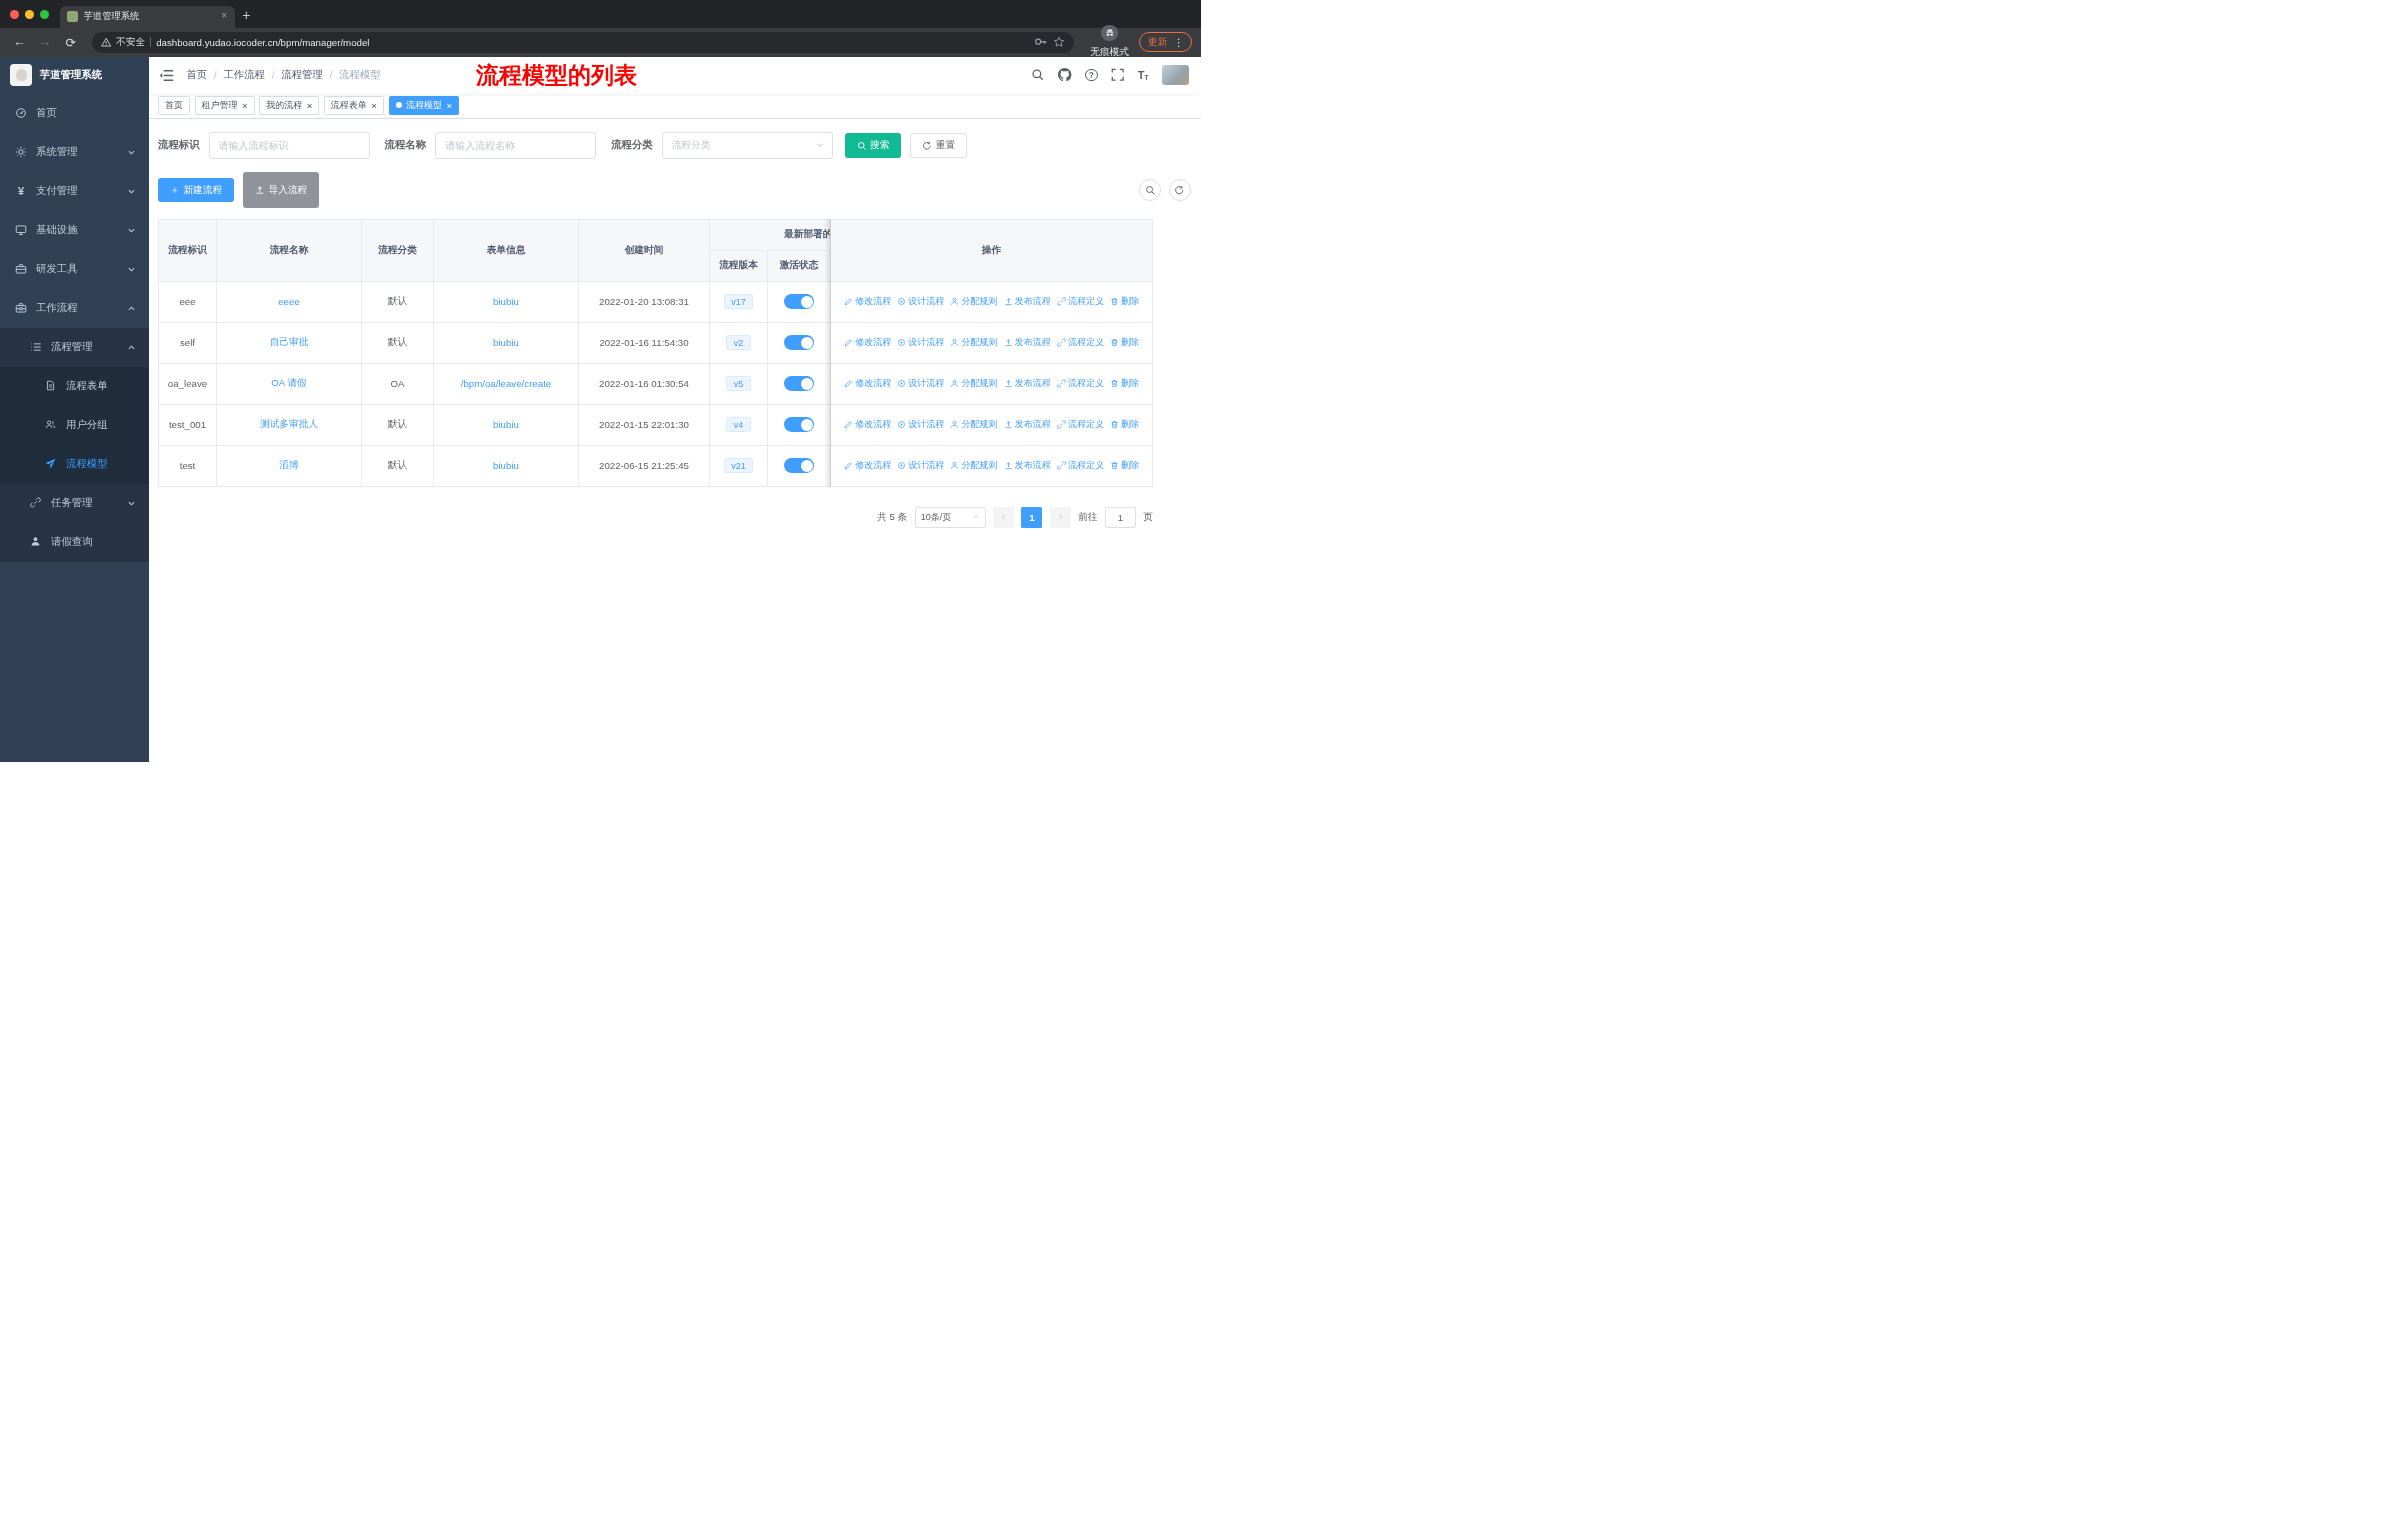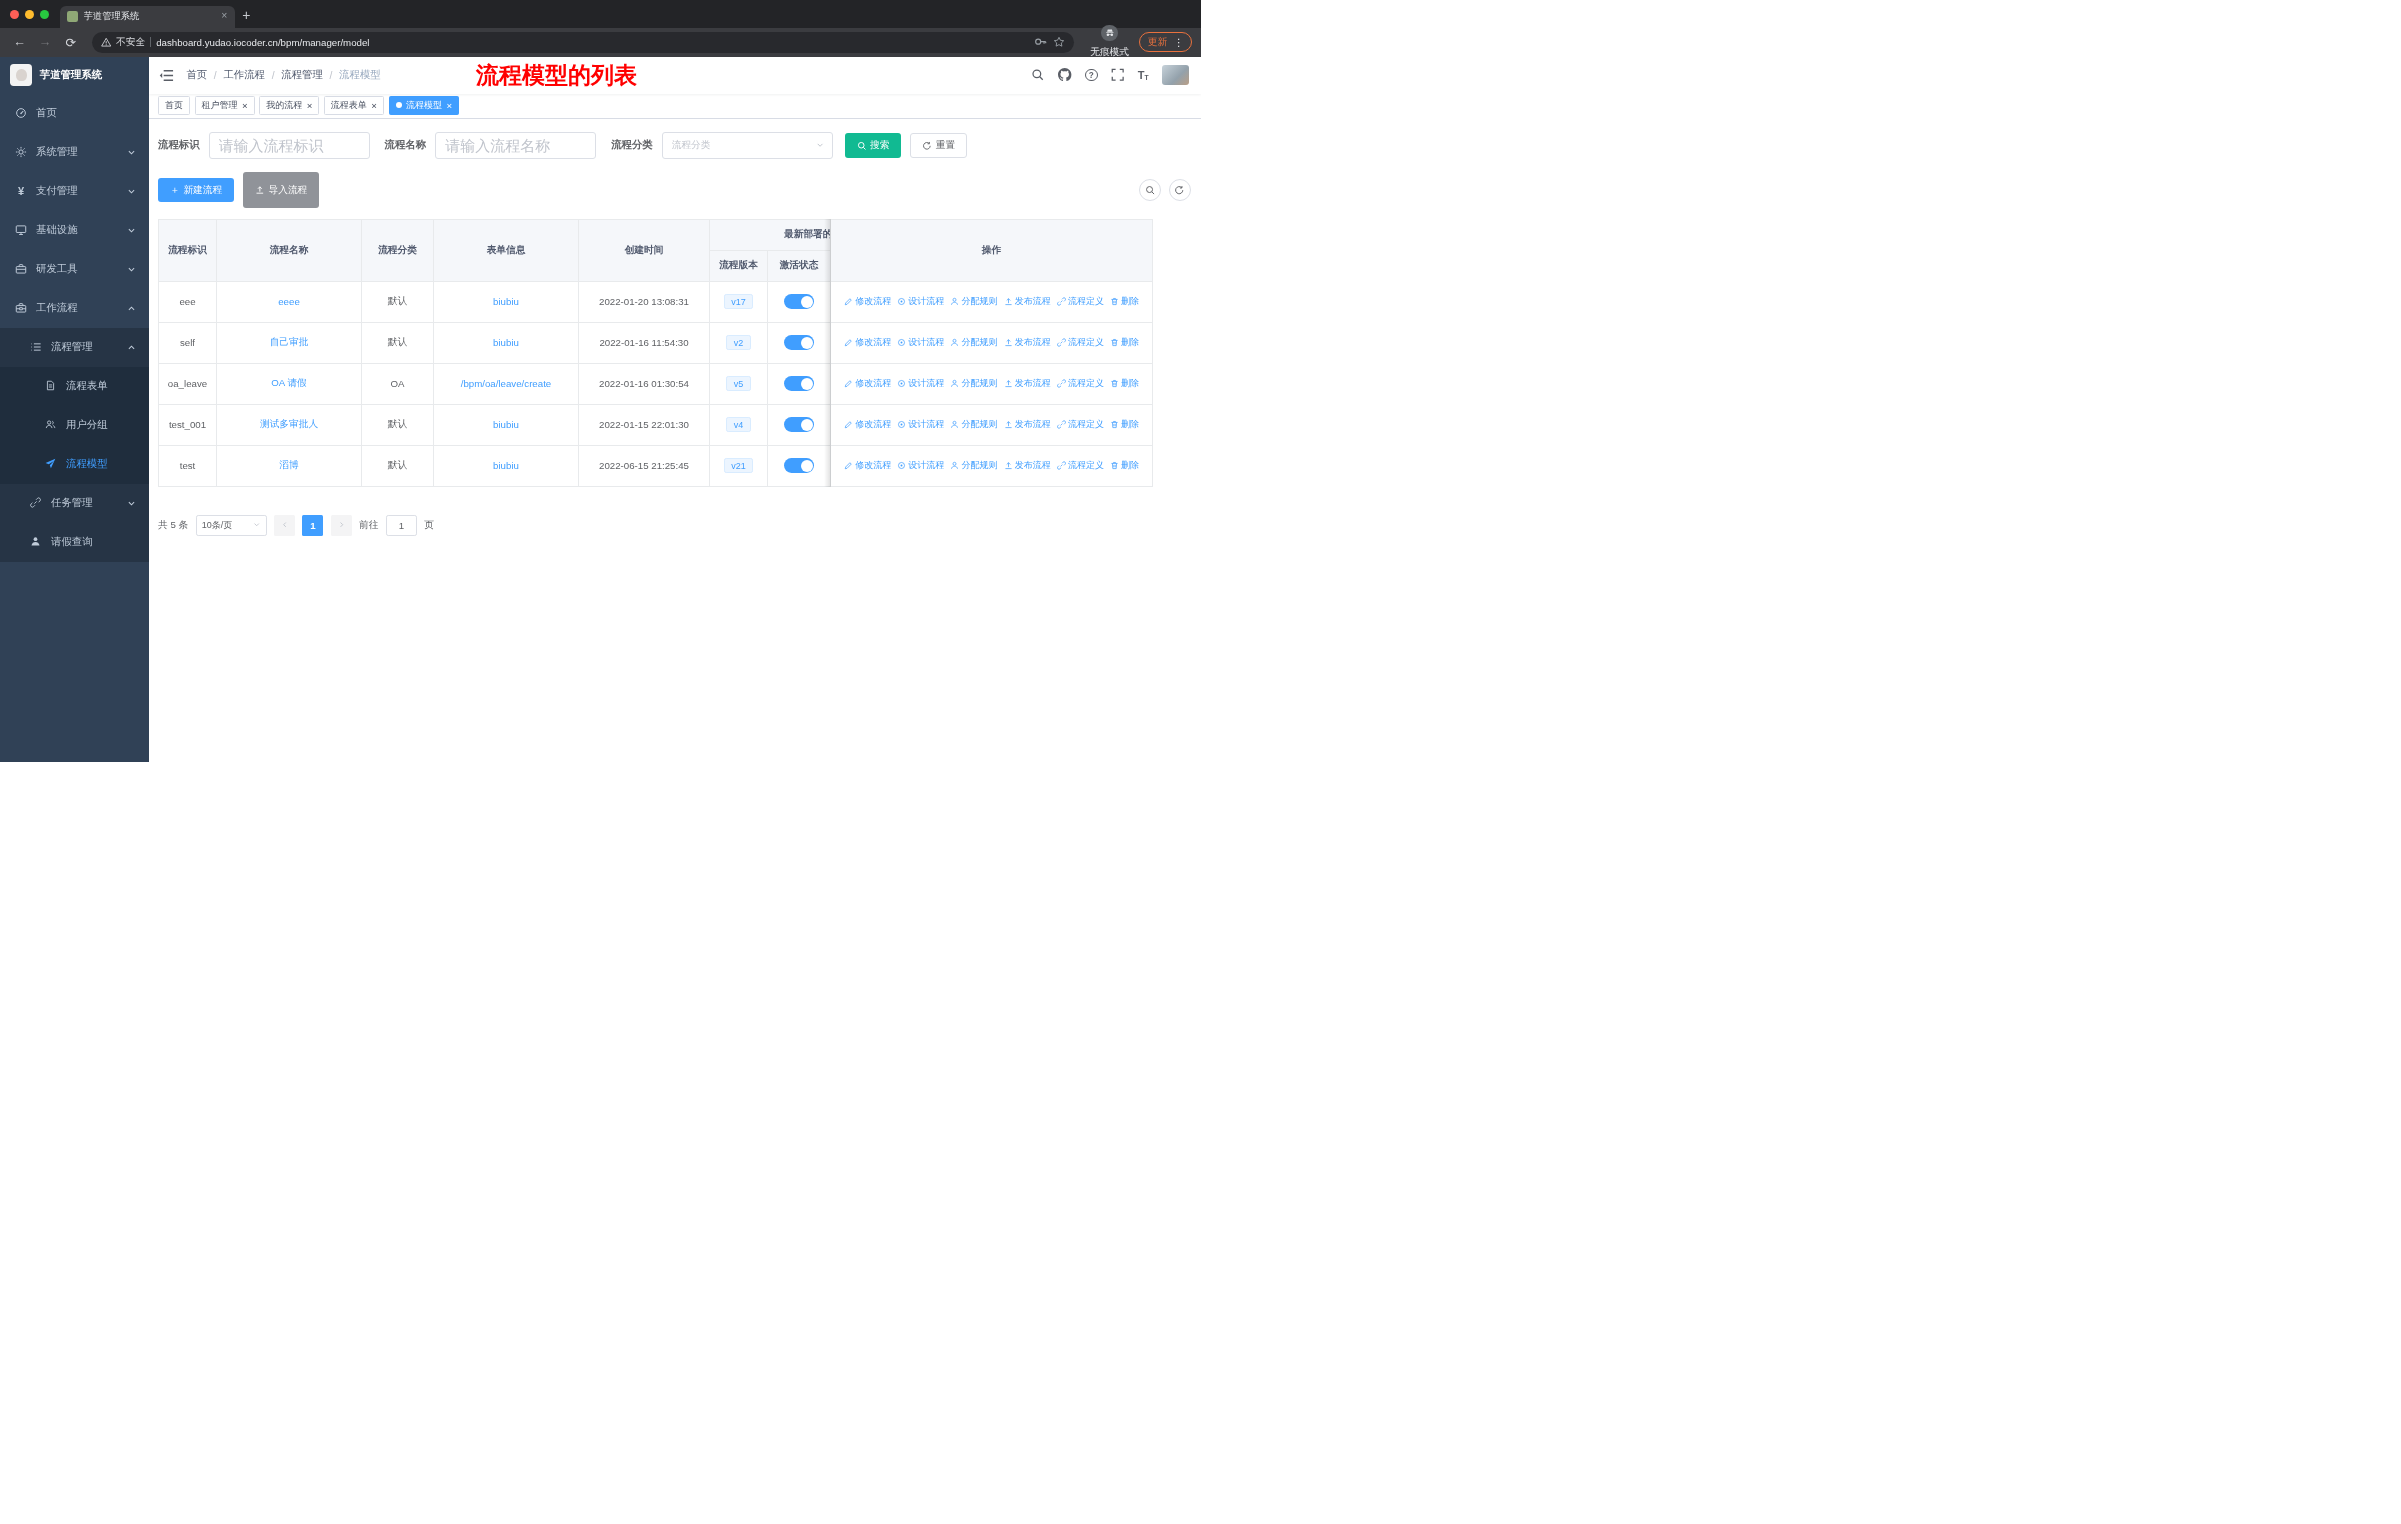--- a/index.html
+++ b/index.html
@@ -82,21 +82,21 @@
   .tag .x { margin-left:4.5px; font-size:9.7px; line-height:1; }
   .tag.active { background:#409eff; border-color:#409eff; color:#fff; }
   .tag.active .dot { width:6px; height:6px; border-radius:50%; background:#fff; margin-right:4.5px; }
 
   
   .content { flex:1; background:#fff; padding:13.4px 10.4px 0 9px; overflow:hidden; }
 
   .filter-bar { display:flex; align-items:center; }
   .f-label { font-size:10.4px; font-weight:700; color:#606266; margin-right:9px; white-space:nowrap; }
   .f-input { width:161px; height:27px; border:0.7px solid #dcdfe6; border-radius:3px; padding:0 9px;
-    font-size:15px; color:#606266; outline:none; margin-right:15px; background:#fff;
+    font-size:10px; color:#606266; outline:none; margin-right:15px; background:#fff;
     font-family:inherit; }
   .f-input::placeholder { color:#c0c4cc; }
   .f-select { width:171px; height:27px; border:0.7px solid #dcdfe6; border-radius:3px; padding:0 7.4px 0 9px;
     display:flex; align-items:center; justify-content:space-between; color:#c0c4cc; font-size:9.7px;
     margin-right:12px; cursor:pointer; background:#fff; }
   .btn { height:25px; border-radius:3px; font-size:9.7px; display:inline-flex; align-items:center;
     gap:3.7px; padding:0 11px; cursor:pointer; border:0.7px solid transparent; white-space:nowrap; }
   .btn-search { background:#11ba92; color:#fff; margin-right:9px; }
   .btn-reset { background:#fff; color:#606266; border-color:#dcdfe6; }
   .btn-ic { width:9.7px; height:9.7px; }
@@ -126,21 +126,21 @@
     border-radius:50%; background:#fff; }
   .ops-cell { padding:0 6px; }
   .ops-inner { display:flex; align-items:center; justify-content:center; gap:6px; flex-wrap:nowrap; }
   .op { display:inline-flex; align-items:center; gap:2.2px; color:#409eff; font-size:9px;
     white-space:nowrap; cursor:pointer; }
   .op svg { width:9px; height:9px; }
   .fix-shadow { position:absolute; top:0; bottom:0; right:322px; width:7.4px; pointer-events:none;
     background:linear-gradient(to left, rgba(0,0,0,.13), rgba(0,0,0,0)); }
 
   
-  .pager { width:995px; margin-top:28px; display:flex; align-items:center;
+  .pager { width:995px; margin-top:20px; display:flex; justify-content:flex-end; align-items:center;
     gap:7.4px; font-size:9.7px; color:#606266; }
   .pg-select { width:71px; height:21px; border:0.7px solid #dcdfe6; border-radius:2.2px; padding:0 5.2px;
     display:flex; align-items:center; justify-content:space-between; font-size:9px; color:#606266; cursor:pointer; }
   .pg-btn { width:21px; height:21px; background:#f4f4f5; border-radius:1.5px; display:flex;
     align-items:center; justify-content:center; color:#c0c4cc; cursor:pointer; }
   .pg-btn svg { width:7.4px; height:7.4px; }
   .pg-cur { width:21px; height:21px; background:#409eff; color:#fff; border-radius:1.5px;
     display:flex; align-items:center; justify-content:center; font-weight:700; cursor:pointer; }
   .pg-goto { width:31px; height:21px; border:0.7px solid #dcdfe6; border-radius:2.2px; text-align:center;
     font-size:9.7px; color:#606266; outline:none; font-family:inherit; }

